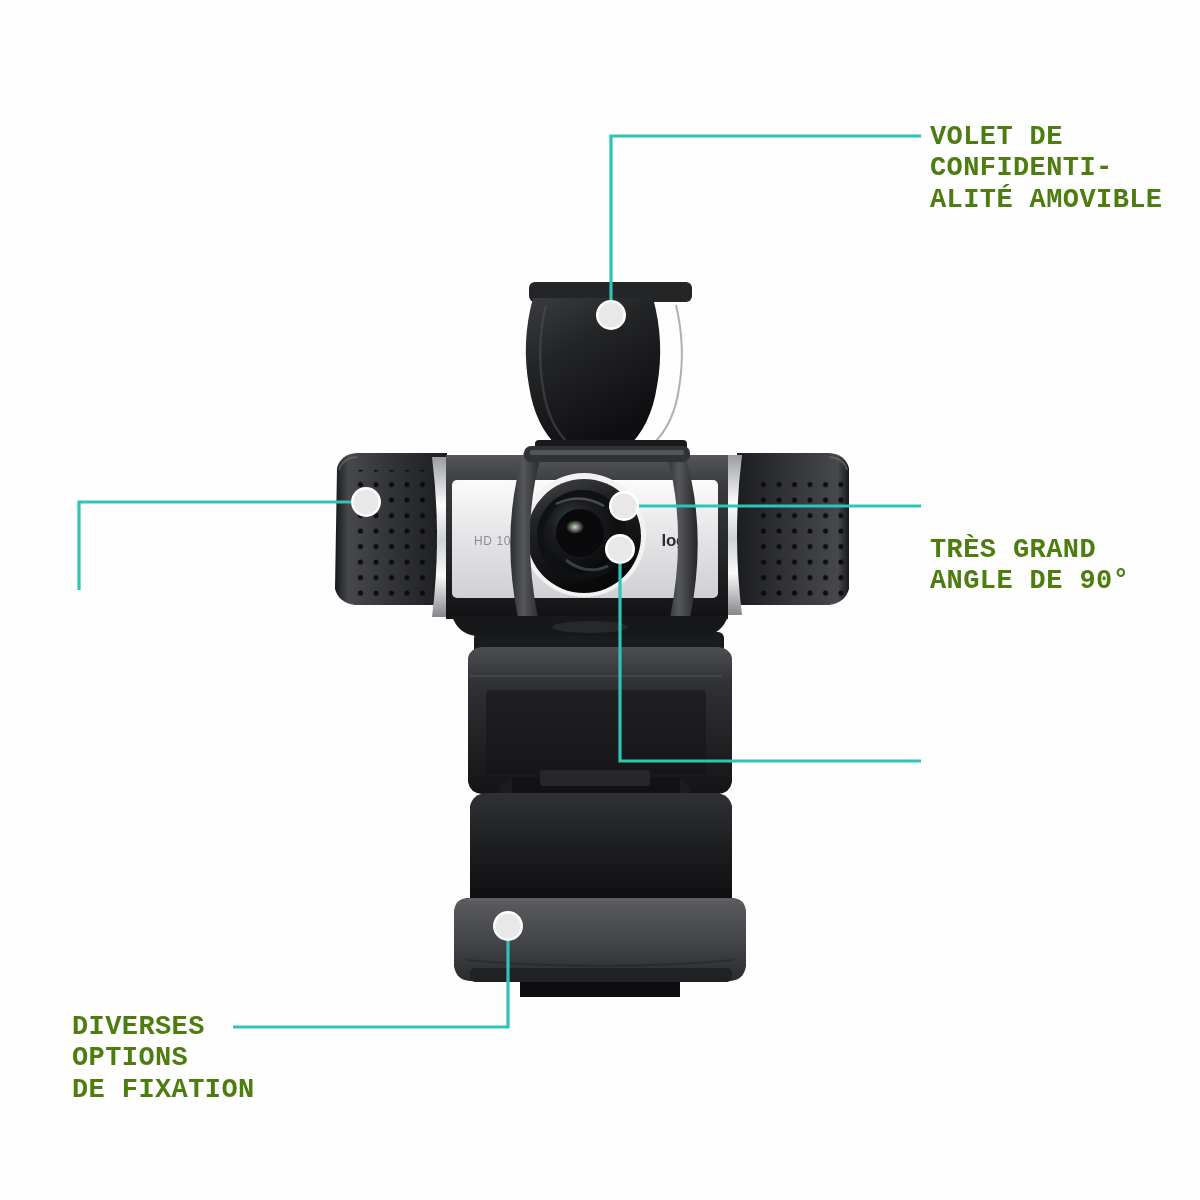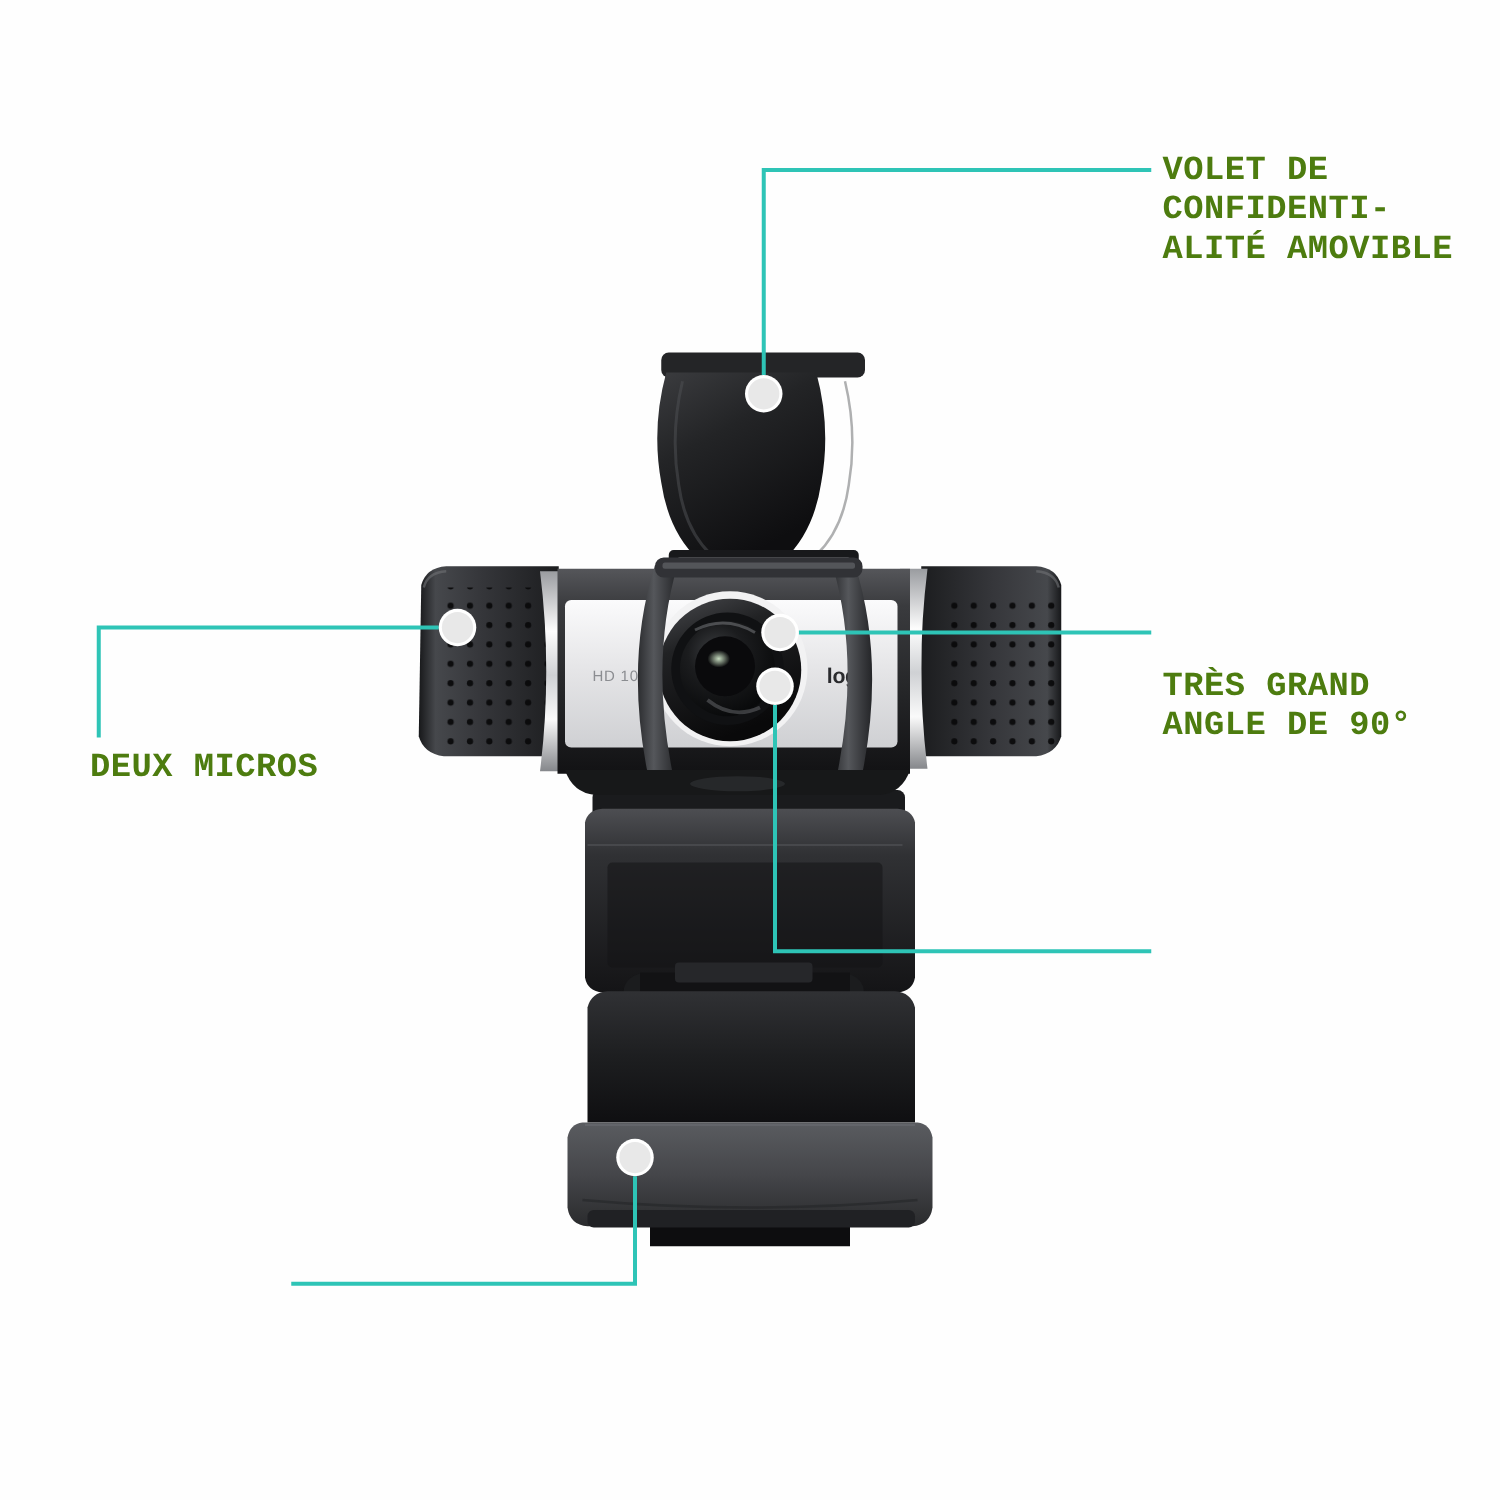--- a/index.html
+++ b/index.html
@@ -243,16 +243,18 @@
   </svg>
 
   <div class="callout-label cl-topright">VOLET DE
 CONFIDENTI-
 ALITÉ AMOVIBLE</div>
 
   <div class="callout-label cl-midright">TRÈS GRAND
 ANGLE DE 90°</div>
 
 
-  <div class="callout-label cl-midleft">DEUX MICROS</div>
-
+
+  <div class="callout-label cl-lowleft">DIVERSES
+OPTIONS
+DE FIXATION</div>
 
 </div>
 
 </body></html>

